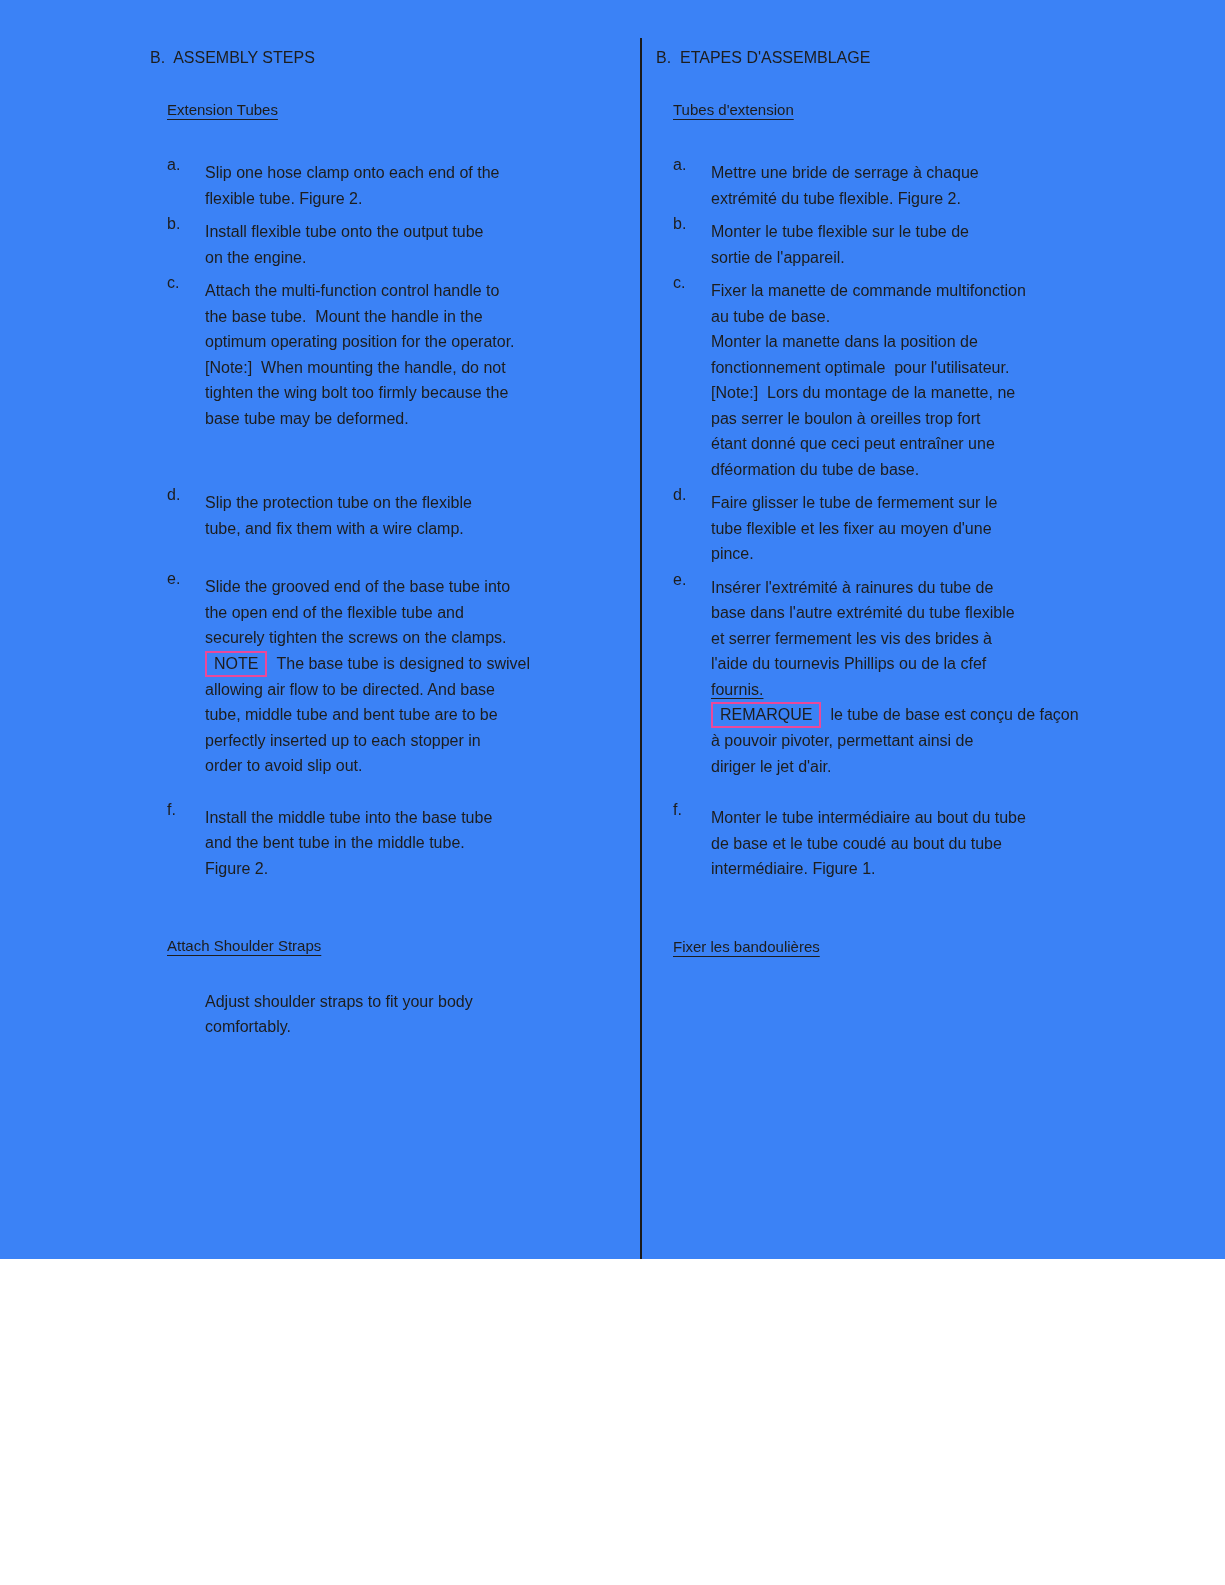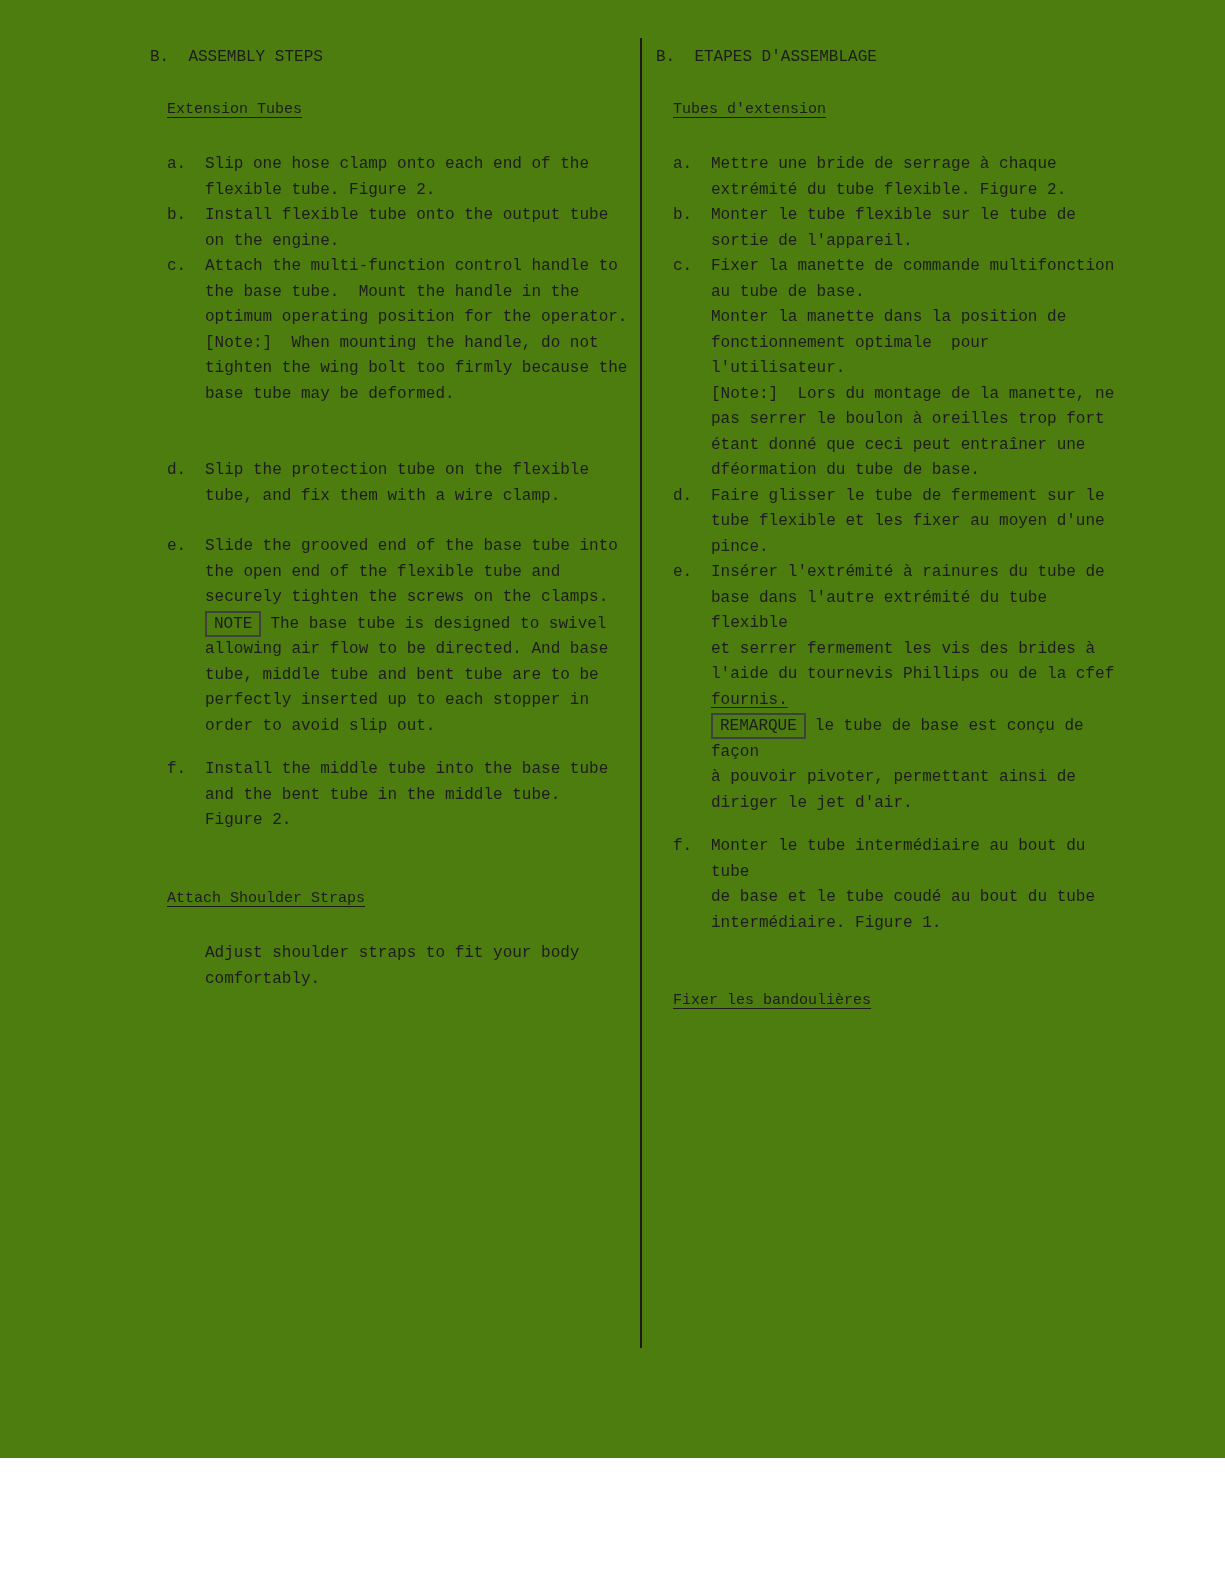--- a/index.html
+++ b/index.html
@@ -1,22 +1,22 @@
 <!DOCTYPE html>
 <html><head>
 <meta charset="utf-8">
 <style>
   * { margin: 0; padding: 0; box-sizing: border-box; }
   html, body { background: #ffffff; }
   .page {
     position: relative;
     width: 1225px;
-    height: 1458px;
-    background: #4d7c0f;
-    font-family: Liberation Mono, monospace;
+    height: 1259px;
+    background: #3b82f6;
+    font-family: Liberation Sans, sans-serif;
     font-size: 16px;
     line-height: 25.5px;
     color: #1d1d1d;
     overflow: hidden;
   }
   .divider {
     position: absolute;
     left: 640px;
     top: 38px;
     width: 2px;
@@ -36,26 +36,26 @@
     text-underline-offset: 4px;
     font-weight: normal;
     font-size: 15px;
     white-space: pre-wrap;
   }
   .heading-wrap { margin: 0; }
   .first-item { margin-top: 30px; }
 
   .item { display: flex; margin-left: 17px; }
   .item .lbl { flex: none; width: 38px; }
-  .item .txt { flex: 1; }
+  .item .txt { flex: 1; margin-top: 8px; }
   .pre { white-space: pre-wrap; }
 
   .note-box {
     display: inline-block;
-    border: 2px solid #404040;
+    border: 2px solid #ec4899;
     padding: 0 7px;
     margin-right: 9px;
     line-height: 22px;
   }
   .underline { text-decoration: underline; text-underline-offset: 3px; }
 
   .para { margin-left: 55px; margin-top: 30px; white-space: pre-wrap; }
 
   
   .l-item-d { margin-top: 51px; }

